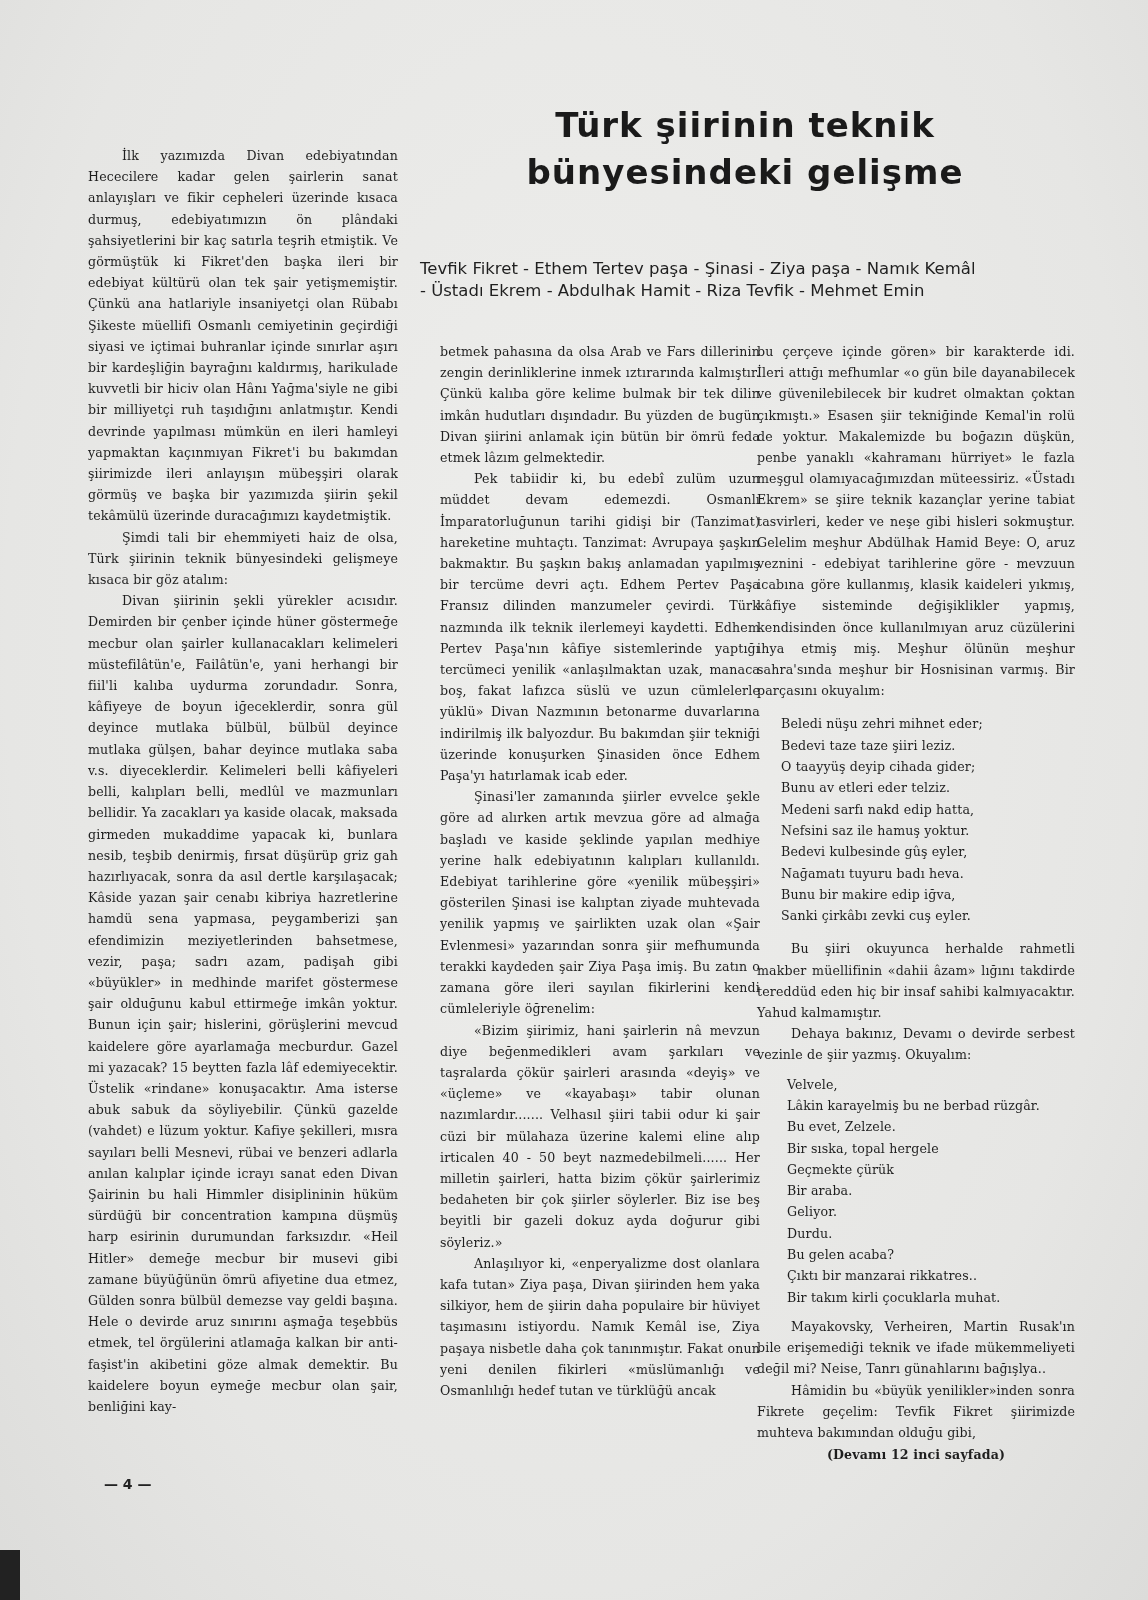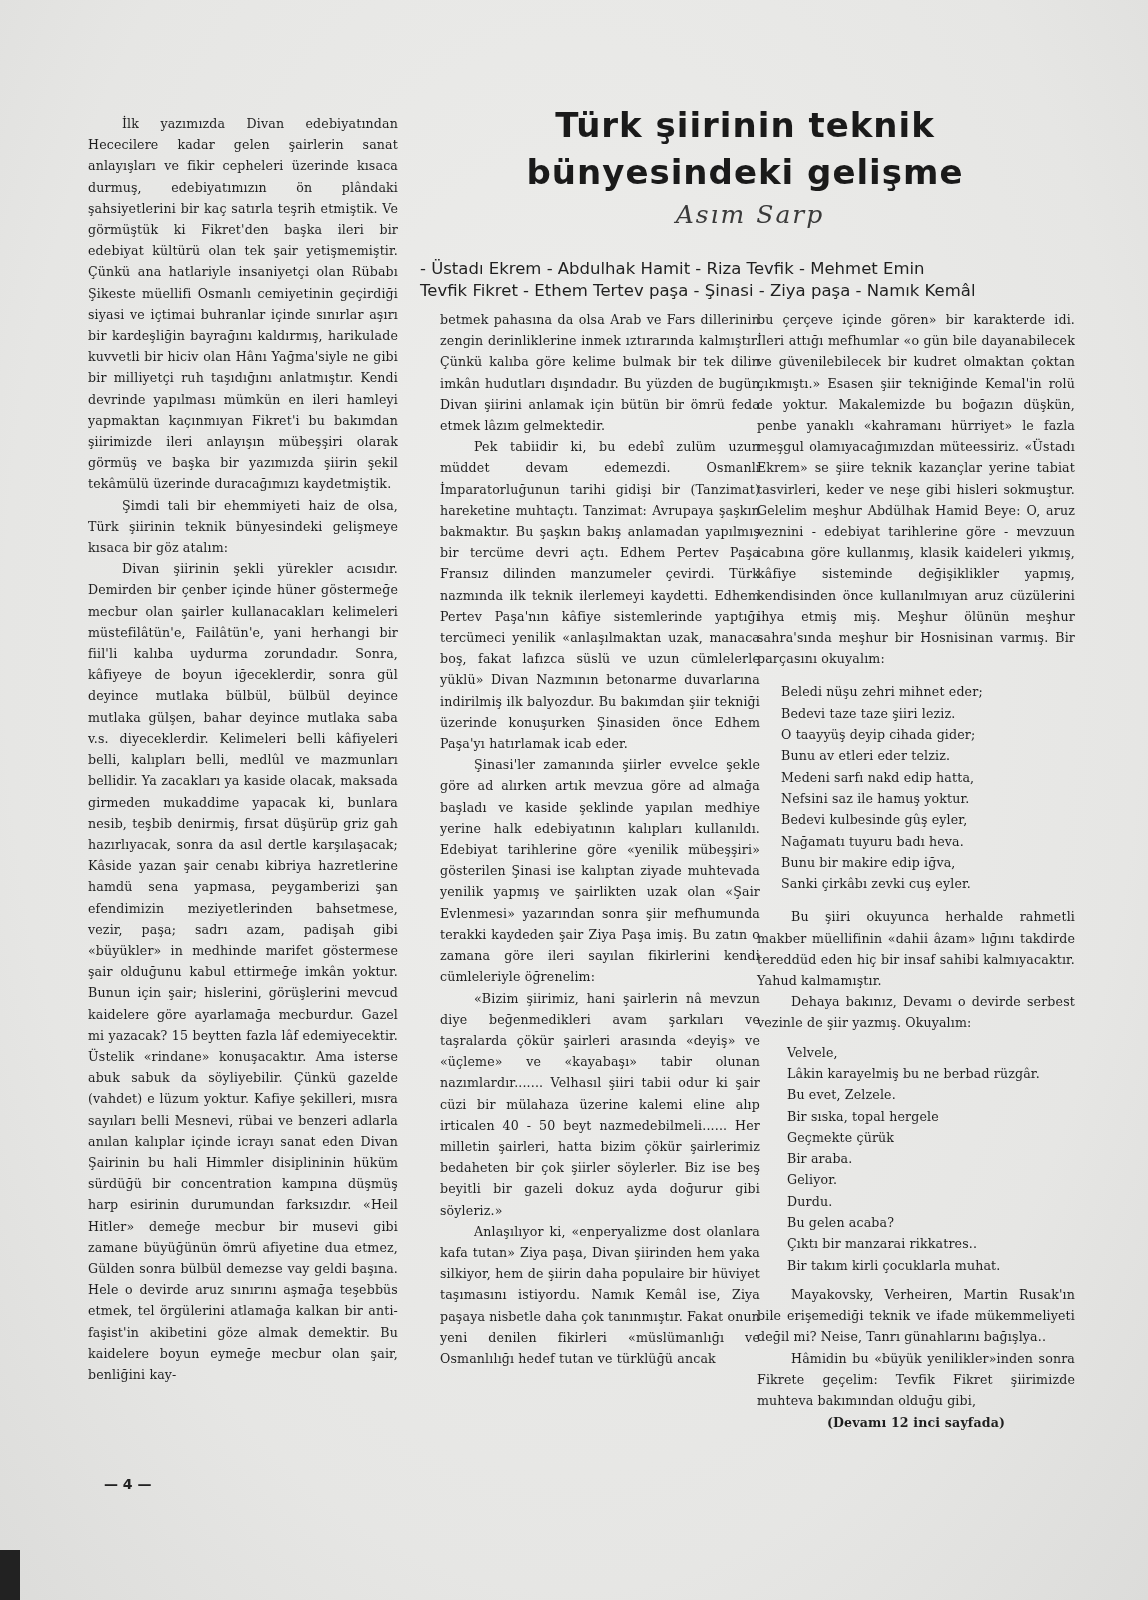--- a/index.html
+++ b/index.html
@@ -16,20 +16,21 @@
   }
   .scan-edge {
     position: absolute; left: 0; top: 1550px; width: 20px; height: 50px; background: #222;
   }
   .col {
     position: absolute;
     font-size: 12.6px;
     line-height: 21.2px;
     text-align: justify;
     letter-spacing: 0.15px;
+    margin-top: 32px;
   }
   .col p { margin: 0; text-indent: 34px; }
   .col p.noindent { text-indent: 0; }
   .col-left { left: 88px; top: 113px; width: 310px; }
   .col-mid  { left: 440px; top: 309px; width: 320px; }
   .col-right{ left: 757px; top: 309px; width: 318px; }
   .headline {
     position: absolute; left: 430px; top: 102px; width: 630px;
     font-family: "DejaVu Sans", sans-serif; font-weight: bold;
     font-size: 34px; line-height: 47px; text-align: center; color: #1a1a1a;
@@ -64,25 +65,24 @@
 
 <div class="page">
 
   <div class="scan-edge"></div>
 
   <h1 class="headline" style="margin:0;">
     <div>Türk şiirinin teknik</div>
     <div>bünyesindeki gelişme</div>
   </h1>
 
-  <div class="signature">Asım Sarp</div>
 
   <div class="subtitle">
+    <div>Tevfik Fikret - Ethem Tertev paşa - Şinasi - Ziya paşa - Namık Kemâl</div>
     <div>- Üstadı Ekrem - Abdulhak Hamit - Riza Tevfik - Mehmet Emin</div>
-    <div>Tevfik Fikret - Ethem Tertev paşa - Şinasi - Ziya paşa - Namık Kemâl</div>
   </div>
 
   <div class="col col-left">
     <p>İlk yazımızda Divan edebiyatından Hececilere kadar gelen şairlerin sanat anlayışları ve fikir cepheleri üzerinde kısaca durmuş, edebiyatımızın ön plândaki şahsiyetlerini bir kaç satırla teşrih etmiştik. Ve görmüştük ki Fikret'den başka ileri bir edebiyat kültürü olan tek şair yetişmemiştir. Çünkü ana hatlariyle insaniyetçi olan Rübabı Şikeste müellifi Osmanlı cemiyetinin geçirdiği siyasi ve içtimai buhranlar içinde sınırlar aşırı bir kardeşliğin bayrağını kaldırmış, harikulade kuvvetli bir hiciv olan Hânı Yağma'siyle ne gibi bir milliyetçi ruh taşıdığını anlatmıştır. Kendi devrinde yapılması mümkün en ileri hamleyi yapmaktan kaçınmıyan Fikret'i bu bakımdan şiirimizde ileri anlayışın mübeşşiri olarak görmüş ve başka bir yazımızda şiirin şekil tekâmülü üzerinde duracağımızı kaydetmiştik.</p>
     <p>Şimdi tali bir ehemmiyeti haiz de olsa, Türk şiirinin teknik bünyesindeki gelişmeye kısaca bir göz atalım:</p>
     <p>Divan şiirinin şekli yürekler acısıdır. Demirden bir çenber içinde hüner göstermeğe mecbur olan şairler kullanacakları kelimeleri müstefilâtün'e, Failâtün'e, yani herhangi bir fiil'li kalıba uydurma zorundadır. Sonra, kâfiyeye de boyun iğeceklerdir, sonra gül deyince mutlaka bülbül, bülbül deyince mutlaka gülşen, bahar deyince mutlaka saba v.s. diyeceklerdir. Kelimeleri belli kâfiyeleri belli, kalıpları belli, medlûl ve mazmunları bellidir. Ya zacakları ya kaside olacak, maksada girmeden mukaddime yapacak ki, bunlara nesib, teşbib denirmiş, fırsat düşürüp griz gah hazırlıyacak, sonra da asıl dertle karşılaşacak; Kâside yazan şair cenabı kibriya hazretlerine hamdü sena yapmasa, peygamberizi şan efendimizin meziyetlerinden bahsetmese, vezir, paşa; sadrı azam, padişah gibi «büyükler» in medhinde marifet göstermese şair olduğunu kabul ettirmeğe imkân yoktur. Bunun için şair; hislerini, görüşlerini mevcud kaidelere göre ayarlamağa mecburdur. Gazel mi yazacak? 15 beytten fazla lâf edemiyecektir. Üstelik «rindane» konuşacaktır. Ama isterse abuk sabuk da söyliyebilir. Çünkü gazelde (vahdet) e lüzum yoktur. Kafiye şekilleri, mısra sayıları belli Mesnevi, rübai ve benzeri adlarla anılan kalıplar içinde icrayı sanat eden Divan Şairinin bu hali Himmler disiplininin hüküm sürdüğü bir concentration kampına düşmüş harp esirinin durumundan farksızdır. «Heil Hitler» demeğe mecbur bir musevi gibi zamane büyüğünün ömrü afiyetine dua etmez, Gülden sonra bülbül demezse vay geldi başına. Hele o devirde aruz sınırını aşmağa teşebbüs etmek, tel örgülerini atlamağa kalkan bir anti-faşist'in akibetini göze almak demektir. Bu kaidelere boyun eymeğe mecbur olan şair, benliğini kay-</p>
   </div>
 
   <div class="col col-mid">
     <p class="noindent">betmek pahasına da olsa Arab ve Fars dillerinin zengin derinliklerine inmek ıztırarında kalmıştır. Çünkü kalıba göre kelime bulmak bir tek dilin imkân hudutları dışındadır. Bu yüzden de bugün Divan şiirini anlamak için bütün bir ömrü feda etmek lâzım gelmektedir.</p>

